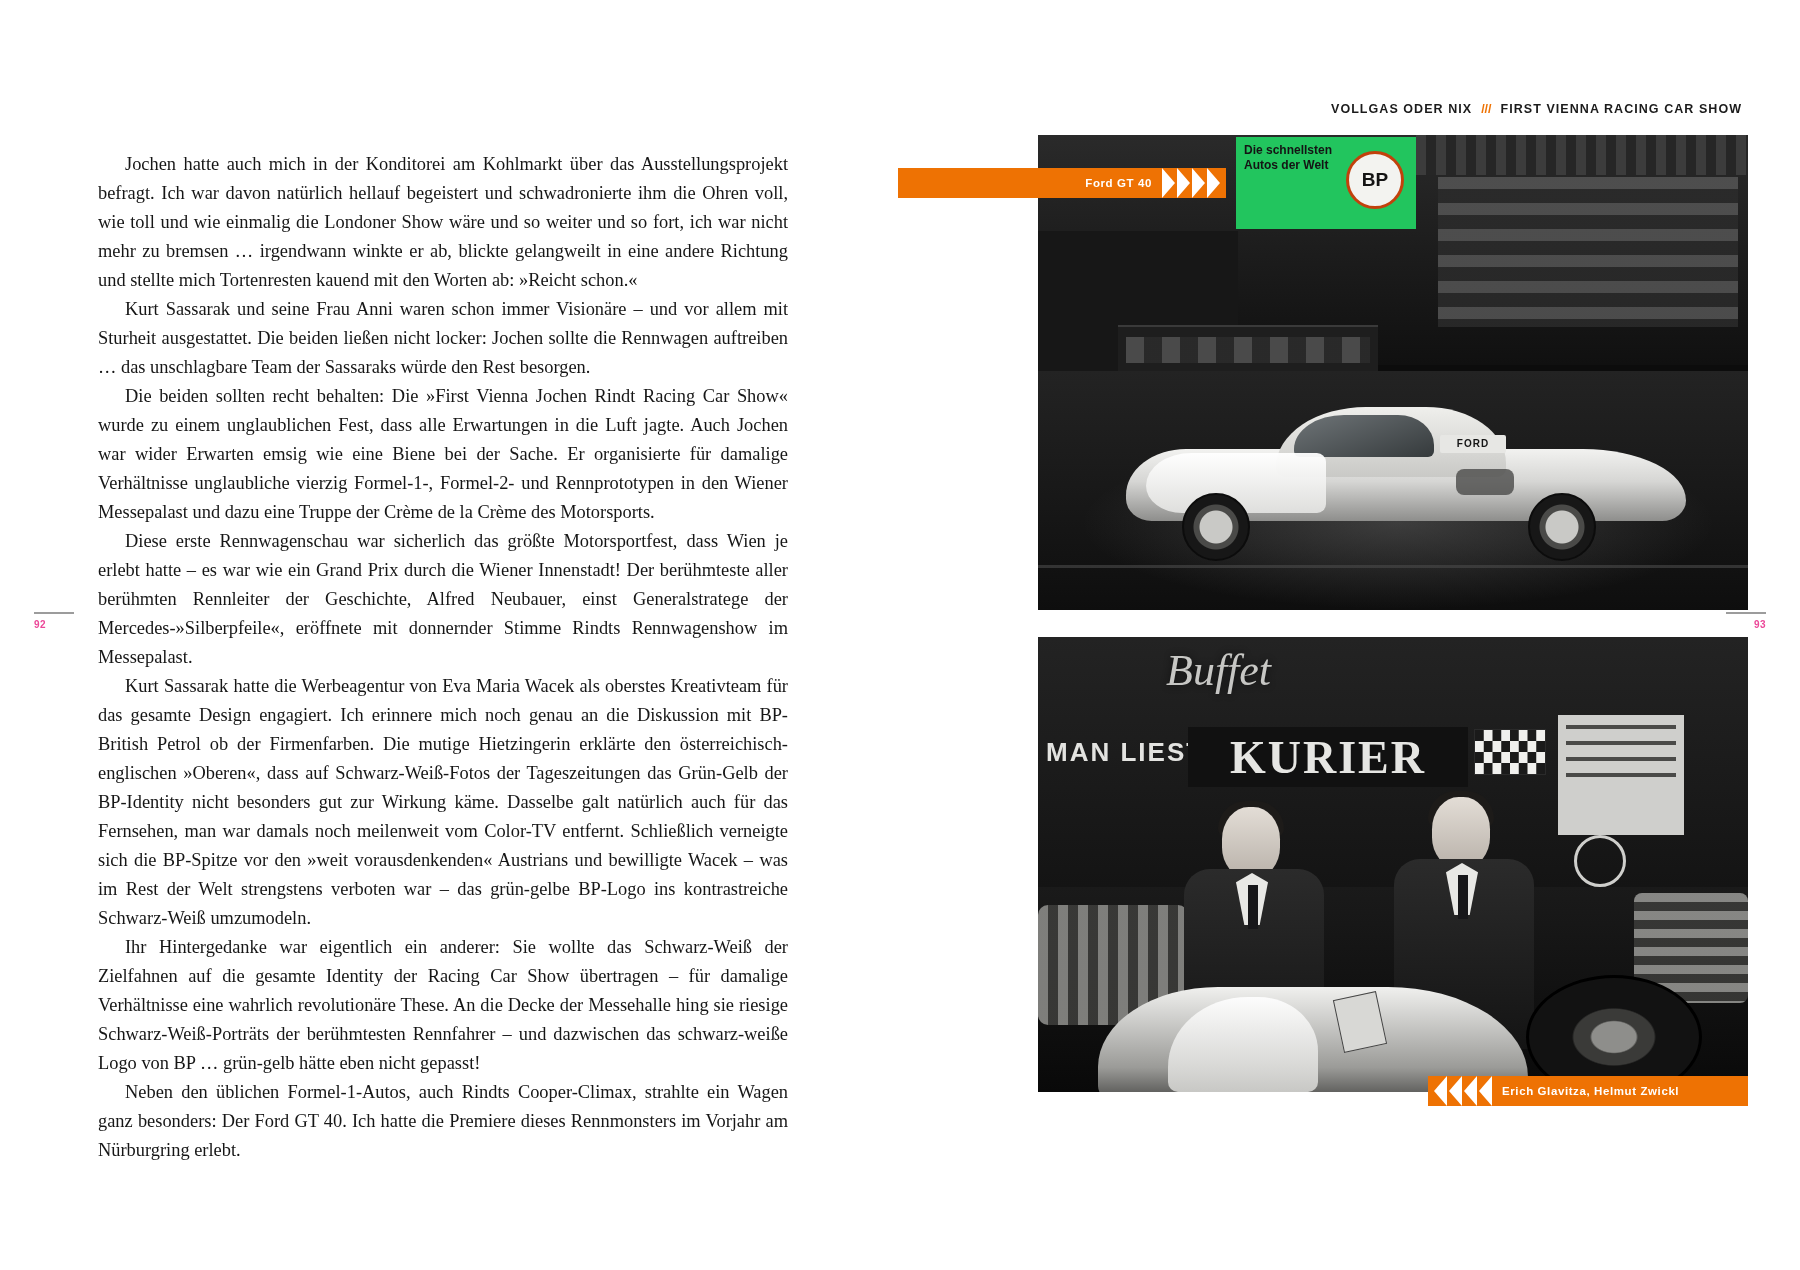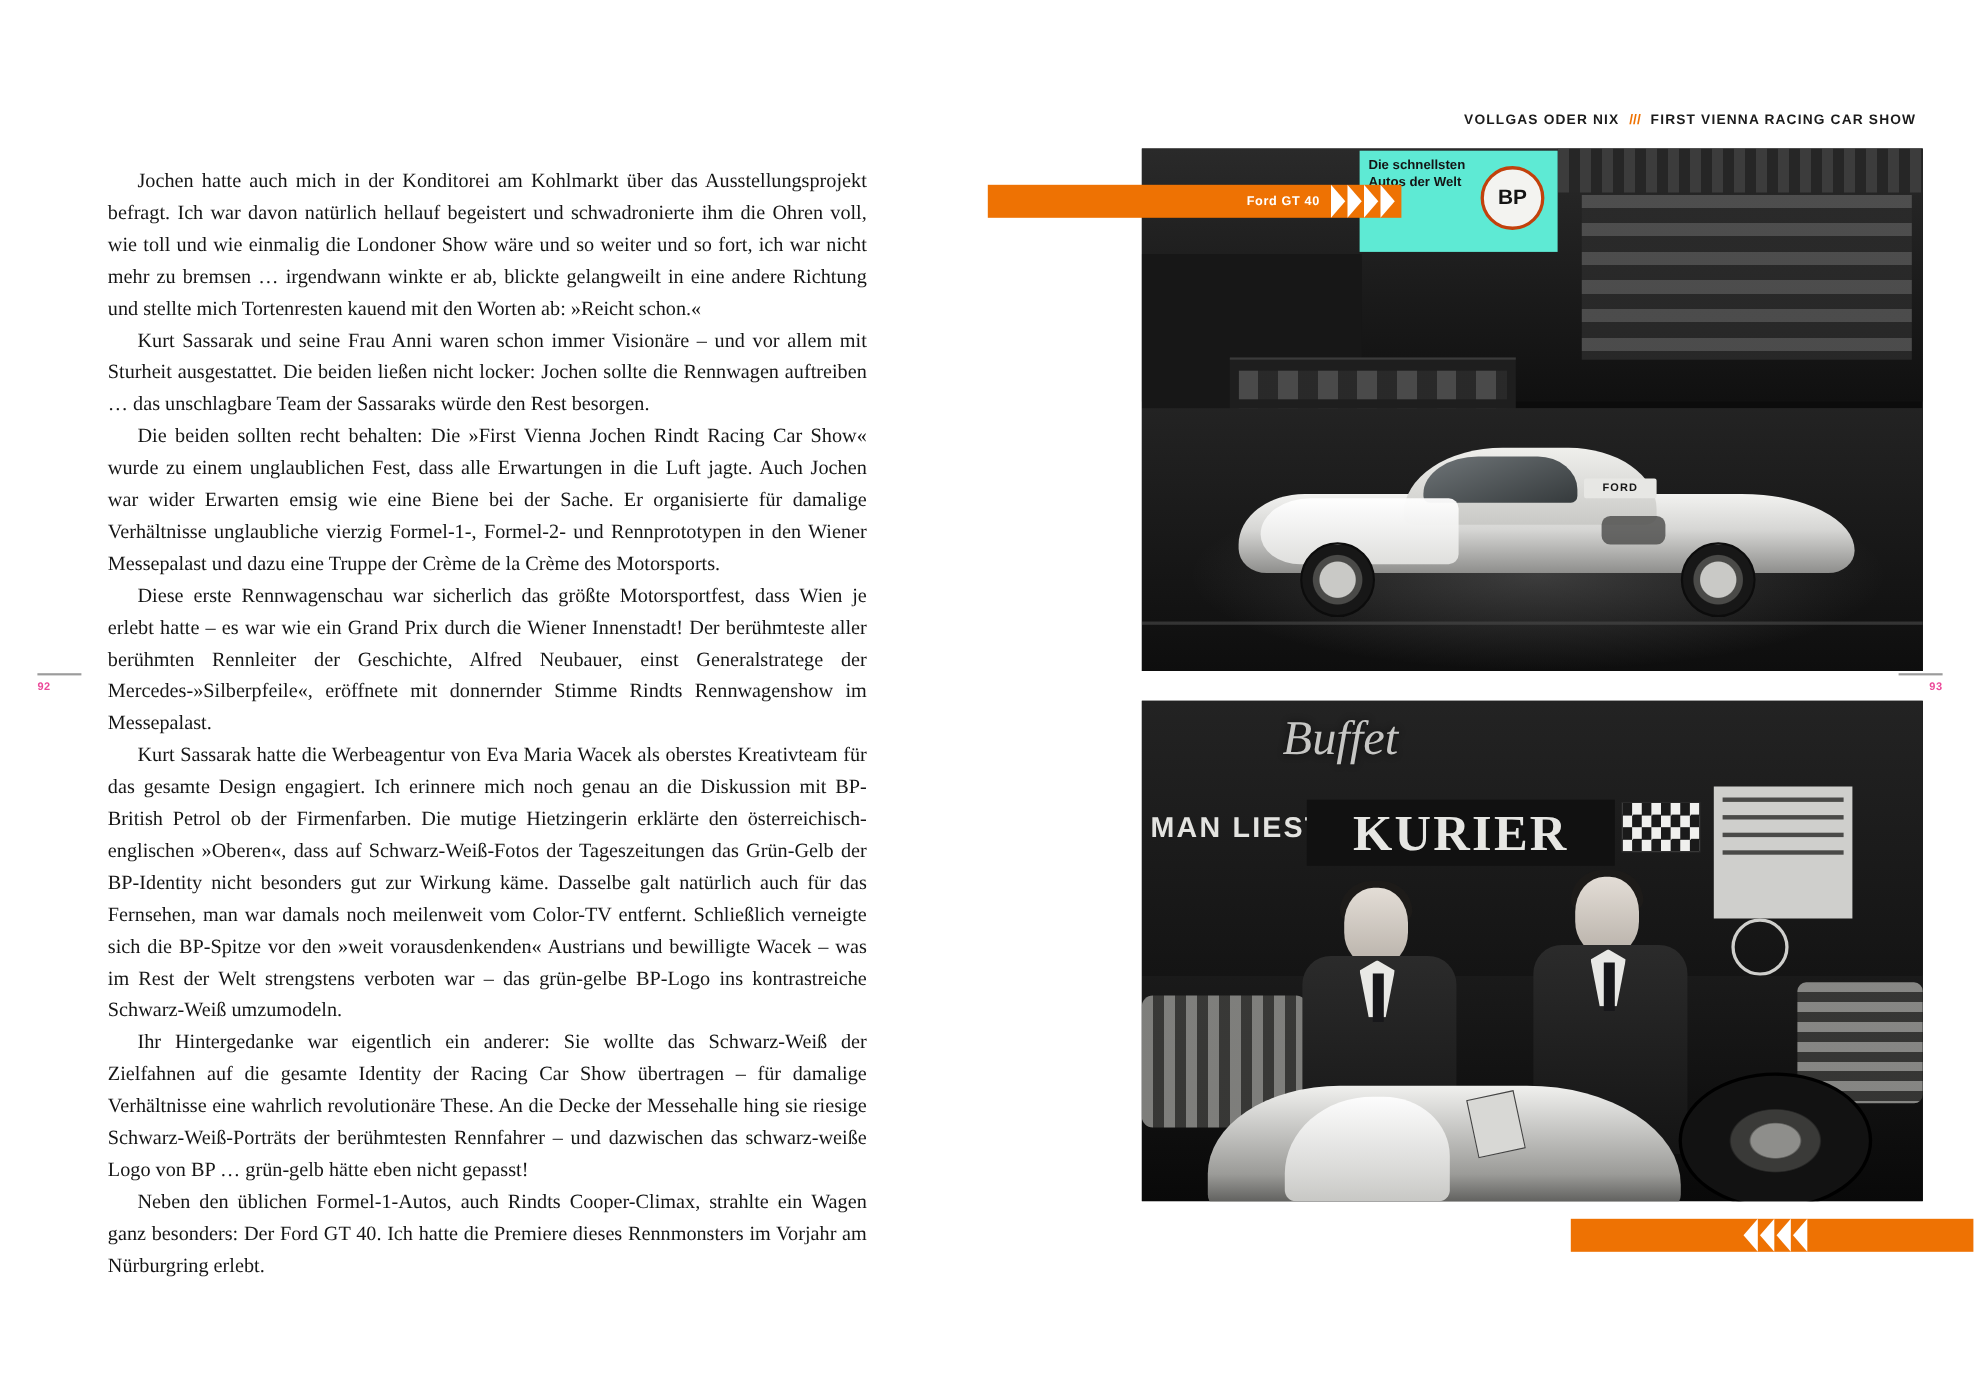--- a/index.html
+++ b/index.html
@@ -103,54 +103,53 @@
     font-size: 11.5px;
     font-weight: bold;
     letter-spacing: .6px;
     display: flex;
     align-items: center;
     height: 30px;
   }
   .caption-top {
     left: 898px;
     top: 168px;
-    width: 376px;
+    width: 328px;
     justify-content: flex-end;
     padding-right: 6px;
     box-sizing: border-box;
   }
   .caption-top .label { margin-right: 10px; }
   .caption-bottom {
     left: 1428px;
-    top: 1108px;
-    width: 366px;
+    top: 1076px;
+    width: 320px;
     justify-content: flex-start;
     padding-left: 6px;
     box-sizing: border-box;
-    flex-direction: column;
   }
   .caption-bottom .label { margin-left: 10px; }
   .chev-group { display: flex; align-items: center; gap: 2px; }
   .chev {
     width: 0; height: 0;
     border-top: 15px solid transparent;
     border-bottom: 15px solid transparent;
   }
   .chev-r { border-left: 13px solid #ffffff; }
   .chev-l { border-right: 13px solid #ffffff; }
 
   
   .p1 { position:absolute; left:0; top:0; width:710px; height:475px; background:#0c0c0c; }
   .p1 .wall {
     position:absolute; left:0; top:0; width:710px; height:230px;
     background: linear-gradient(180deg,#2a2a2a 0%, #1a1a1a 60%, #101010 100%);
   }
   .p1 .banner {
     position:absolute; left:198px; top:2px; width:180px; height:92px;
-    background:#5eead4;
+    background:#22c55e;
   }
   .p1 .banner-txt {
     position:absolute; left:8px; top:6px; width:90px;
     font-family:"Liberation Sans", sans-serif;
     font-size:12px; font-weight:bold; color:#141414; line-height:15px;
   }
   .p1 .bp-badge {
     position:absolute; right:12px; top:14px; width:52px; height:52px;
     border-radius:50%; background:#f3f3f0; border:3px solid #c2410c;
     display:flex; align-items:center; justify-content:center;

